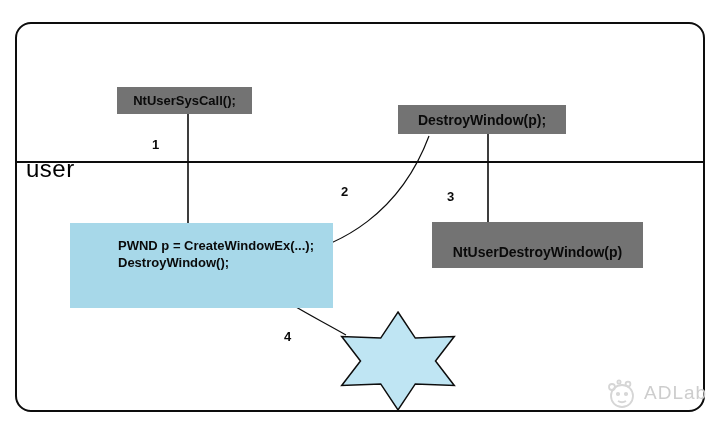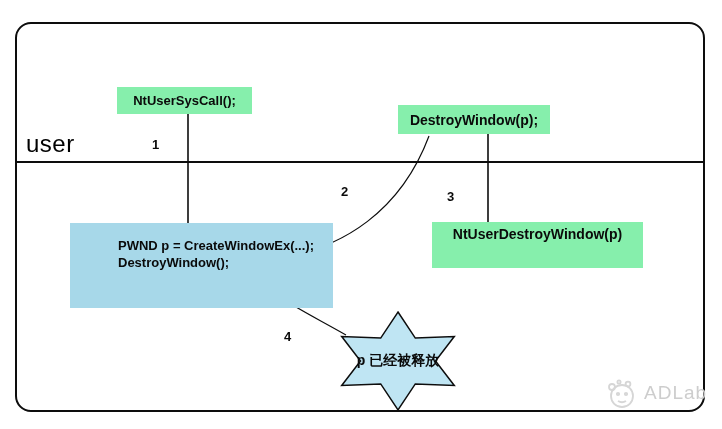--- a/index.html
+++ b/index.html
@@ -30,39 +30,40 @@
     left: 16px; top: 161px;
     width: 688px; height: 0;
     border-top: 2px solid #0d0d0d;
   }
 
   .region-label {
     color: #000000;
     font-size: 24px;
     line-height: 1.1;
     letter-spacing: 0.5px;
+    margin-top: 25px;
   }
   .lbl-user   { left: 26px; top: 131px; }
   .lbl-kernel { left: 26px; top: 175px; }
 
   
   .callbox {
-    background: #86efac;
+    background: #737373;
     color: #0a0a0a;
     font-weight: bold;
     font-size: 14px;
     display: flex;
     align-items: center;
     justify-content: center;
     text-align: center;
   }
   .box-syscall   { left: 117px; top: 87px;  width: 135px; height: 27px; font-size: 13px; }
-  .box-destroy   { left: 398px; top: 105px; width: 152px; height: 29px; }
+  .box-destroy   { left: 398px; top: 105px; width: 168px; height: 29px; }
   .box-ntdestroy { left: 432px; top: 222px; width: 211px; height: 46px;
-                   align-items: flex-start; padding-top: 4px; box-sizing: border-box; }
+                   align-items: flex-start; padding-top: 22px; box-sizing: border-box; }
   .box-create {
     left: 70px; top: 223px; width: 263px; height: 85px;
     background: #a7d8e9;
     color: #0a0a0a;
     font-weight: bold;
     font-size: 13px;
     line-height: 17px;
     padding: 14px 0 0 48px;
     box-sizing: border-box;
   }
@@ -149,21 +150,20 @@
     <span class="code-line">DestroyWindow();</span>
   </div>
 
   <div class="abs callbox box-ntdestroy">NtUserDestroyWindow(p)</div>
 
   <div class="abs step-num step-1">1</div>
   <div class="abs step-num step-2">2</div>
   <div class="abs step-num step-3">3</div>
   <div class="abs step-num step-4">4</div>
 
-  <div class="abs star-label">p 已经被释放</div>
 
   <div class="abs watermark">
     <svg class="wm-icon" width="42" height="34" viewBox="0 0 42 34">
       <g stroke="#d6d6d6" stroke-width="1.8" fill="none">
         <circle cx="24" cy="20" r="11"></circle>
         <circle cx="14" cy="11" r="3"></circle>
         <circle cx="30" cy="8" r="2.4"></circle>
         <circle cx="21" cy="6" r="1.6"></circle>
         <circle cx="20" cy="18" r="1.2"></circle>
         <circle cx="28" cy="18" r="1.2"></circle>

